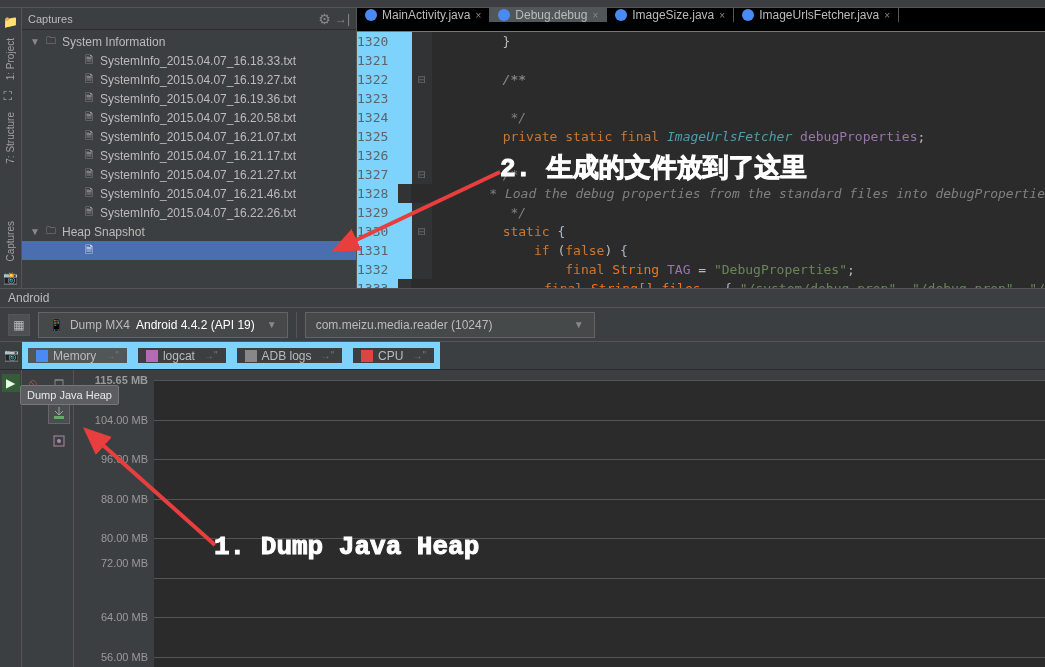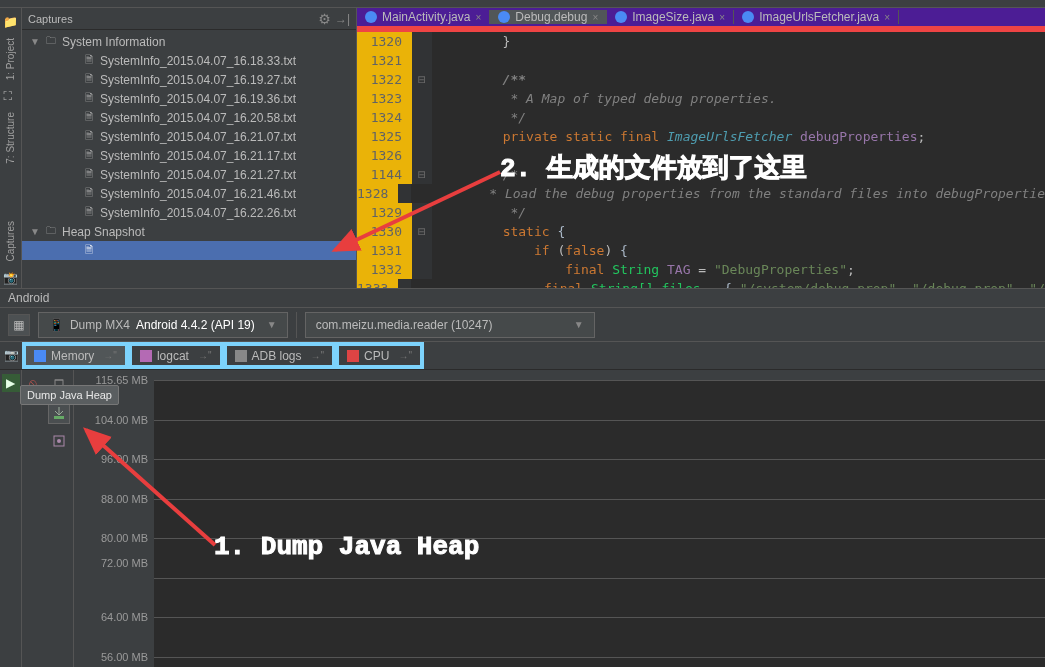--- a/index.html
+++ b/index.html
@@ -20,51 +20,51 @@
 .hide-btn { color: #888; font-size: 12px; margin-left: 4px; }
 
 .tree { flex: 1; overflow: auto; padding: 2px 0; }
 .tree-row { display: flex; align-items: center; height: 19px; padding-left: 8px; color: #bbbbbb; white-space: nowrap; }
 .tree-row.selected { background: #4b6eaf; color: #ffffff; }
 .tree-toggle { width: 10px; text-align: center; color: #888; font-size: 10px; }
 .tree-icon { width: 14px; height: 14px; margin: 0 4px; display: inline-flex; align-items: center; justify-content: center; font-size: 10px; }
 .indent { width: 24px; }
 
 .editor-area { flex: 1; display: flex; flex-direction: column; background: #2b2b2b; min-width: 0; }
-.tabs { height: 24px; display: flex; align-items: center; background: #4c1d95; border-bottom: 6px solid #ef4444; }
+.tabs { height: 24px; display: flex; align-items: flex-start; background: #000000; border-bottom: 1px solid #ef4444; }
 .tab { display: flex; align-items: center; padding: 0 8px; border-right: 1px solid #555; color: #bbbbbb; font-size: 12px; gap: 5px; }
 .tab.active { background: #515658; }
 .tab-icon { width: 12px; height: 12px; border-radius: 50%; background: #4a8af4; display: inline-block; }
 .tab-close { color: #888; font-size: 10px; }
 
 .code { flex: 1; overflow: hidden; font-family: Menlo, monospace; font-size: 13px; line-height: 19px; }
 .code-line { display: flex; }
-.gutter { width: 55px; text-align: right; padding-right: 10px; color: #606366; background: #eab308; }
+.gutter { width: 55px; padding-right: 10px; color: #606366; background: #7dd3fc; }
 .foldcol { width: 20px; background: #313335; text-align: center; color: #666; }
 .code-text { padding-left: 8px; white-space: pre; }
 
 .kw { color: #cc7832; }
 .type { color: #4e9caf; font-style: italic; }
-.id { color: #22c55e; }
+.id { color: #f97316; }
 .str { color: #6a8759; }
 .cmt { color: #808080; font-style: italic; }
 .cmtkw { color: #808080; font-weight: bold; font-style: italic; }
 .purple { color: #9876aa; }
 .brace { color: #a9b7c6; }
 
 .android-label { height: 20px; padding: 2px 8px; background: #3c3f41; border-top: 1px solid #555; border-bottom: 1px solid #555; }
 
 .device-row { height: 34px; display: flex; align-items: center; background: #3c3f41; padding: 0 8px; gap: 8px; border-bottom: 1px solid #555; }
 .tool-btn-small { width: 22px; height: 22px; display: flex; align-items: center; justify-content: center; border: 1px solid #555; background: #4c5052; color: #bbb; }
 .combo { height: 26px; display: flex; align-items: center; padding: 0 10px; border: 1px solid #646464; background: #45494a; color: #bbbbbb; gap: 6px; }
 .combo .arrow { color: #888; font-size: 10px; }
 .sep-v { width: 1px; height: 26px; background: #555; }
 
 .prof-tabs { height: 28px; display: flex; align-items: stretch; background: #3c3f41; padding-left: 22px; border-bottom: 1px solid #2b2b2b; }
-.prof-tab { display: flex; align-items: center; padding: 1px 8px; gap: 5px; border: 4px solid #7dd3fc; margin-right: -1px; justify-content: center; }
+.prof-tab { display: flex; align-items: center; padding: 1px 8px; gap: 5px; border: 6px solid #7dd3fc; margin-right: -1px; justify-content: center; }
 .prof-tab.active { background: #515658; }
 .pt-icon { width: 12px; height: 12px; display: inline-block; }
 
 .prof-body { display: flex; height: 297px; background: #3c3f41; }
 .prof-left { width: 22px; border-right: 1px solid #555; display: flex; flex-direction: column; align-items: center; padding-top: 4px; gap: 3px; }
 .plbtn { width: 18px; height: 18px; display: flex; align-items: center; justify-content: center; color: #bbb; border: 1px solid transparent; }
 .plbtn.green { background: #365c37; color: #e6ffe6; }
 .plbtn.red { color: #c75450; }
 
 .prof-left2 { width: 30px; border-right: 1px solid #555; display: flex; flex-direction: column; align-items: center; padding-top: 4px; gap: 6px; }
@@ -211,39 +211,38 @@
           <div class="code-text"></div>
         </div>
         <div class="code-line">
           <div class="gutter">1322</div>
           <div class="foldcol">⊟</div>
           <div class="code-text cmtkw">        /**</div>
         </div>
         <div class="code-line">
           <div class="gutter">1323</div>
           <div class="foldcol"></div>
-          <div class="code-text cmt">         * A Map of typed debug properties.</div>
         </div>
         <div class="code-line">
           <div class="gutter">1324</div>
           <div class="foldcol"></div>
           <div class="code-text cmt">         */</div>
         </div>
         <div class="code-line">
           <div class="gutter">1325</div>
           <div class="foldcol"></div>
           <div class="code-text">        <span class="kw">private</span> <span class="kw">static</span> <span class="kw">final</span> <span class="type">ImageUrlsFetcher</span> <span class="purple">debugProperties</span>;</div>
         </div>
         <div class="code-line">
           <div class="gutter">1326</div>
           <div class="foldcol"></div>
           <div class="code-text"></div>
         </div>
         <div class="code-line">
-          <div class="gutter">1144</div>
+          <div class="gutter">1327</div>
           <div class="foldcol">⊟</div>
           <div class="code-text">        <span class="cmt">/*</span></div>
         </div>
         <div class="code-line">
           <div class="gutter">1328</div>
           <div class="foldcol"></div>
           <div class="code-text"><span class="cmt">         * Load the debug properties from the standard files into debugPropertie</span></div>
         </div>
         <div class="code-line">
           <div class="gutter">1329</div>
@@ -341,21 +340,21 @@
       <svg width="16" height="16">
           <rect x="3" y="3" width="10" height="10" fill="none" stroke="#a8a"></rect>
           <circle cx="8" cy="8" r="2" fill="#a8a"></circle>
         </svg>
     </div>
   </div>
 
   <div class="chart-area">
     <div class="plot-bg"></div>
     <div class="ylabels" id="ylabels">
-        <div class="ylabel" style="top: 4px;">115.65 MB</div>
+        <div class="ylabel" style="top: 4px; font-weight: bold;">115.65 MB</div>
         <div class="ylabel" style="top: 43.5714px;">104.00 MB</div>
         <div class="ylabel" style="top: 83.1429px;">96.00 MB</div>
         <div class="ylabel" style="top: 122.714px;">88.00 MB</div>
         <div class="ylabel" style="top: 162.286px;">80.00 MB</div>
         <div class="ylabel" style="top: 187px;">72.00 MB</div>
         <div class="ylabel" style="top: 241.429px;">64.00 MB</div>
         <div class="ylabel" style="top: 281px; padding-left: 12px;">56.00 MB</div>
       </div>
   <div class="gridline" style="top: 10px;"></div>
       <div class="gridline" style="top: 49.5714px;"></div>

